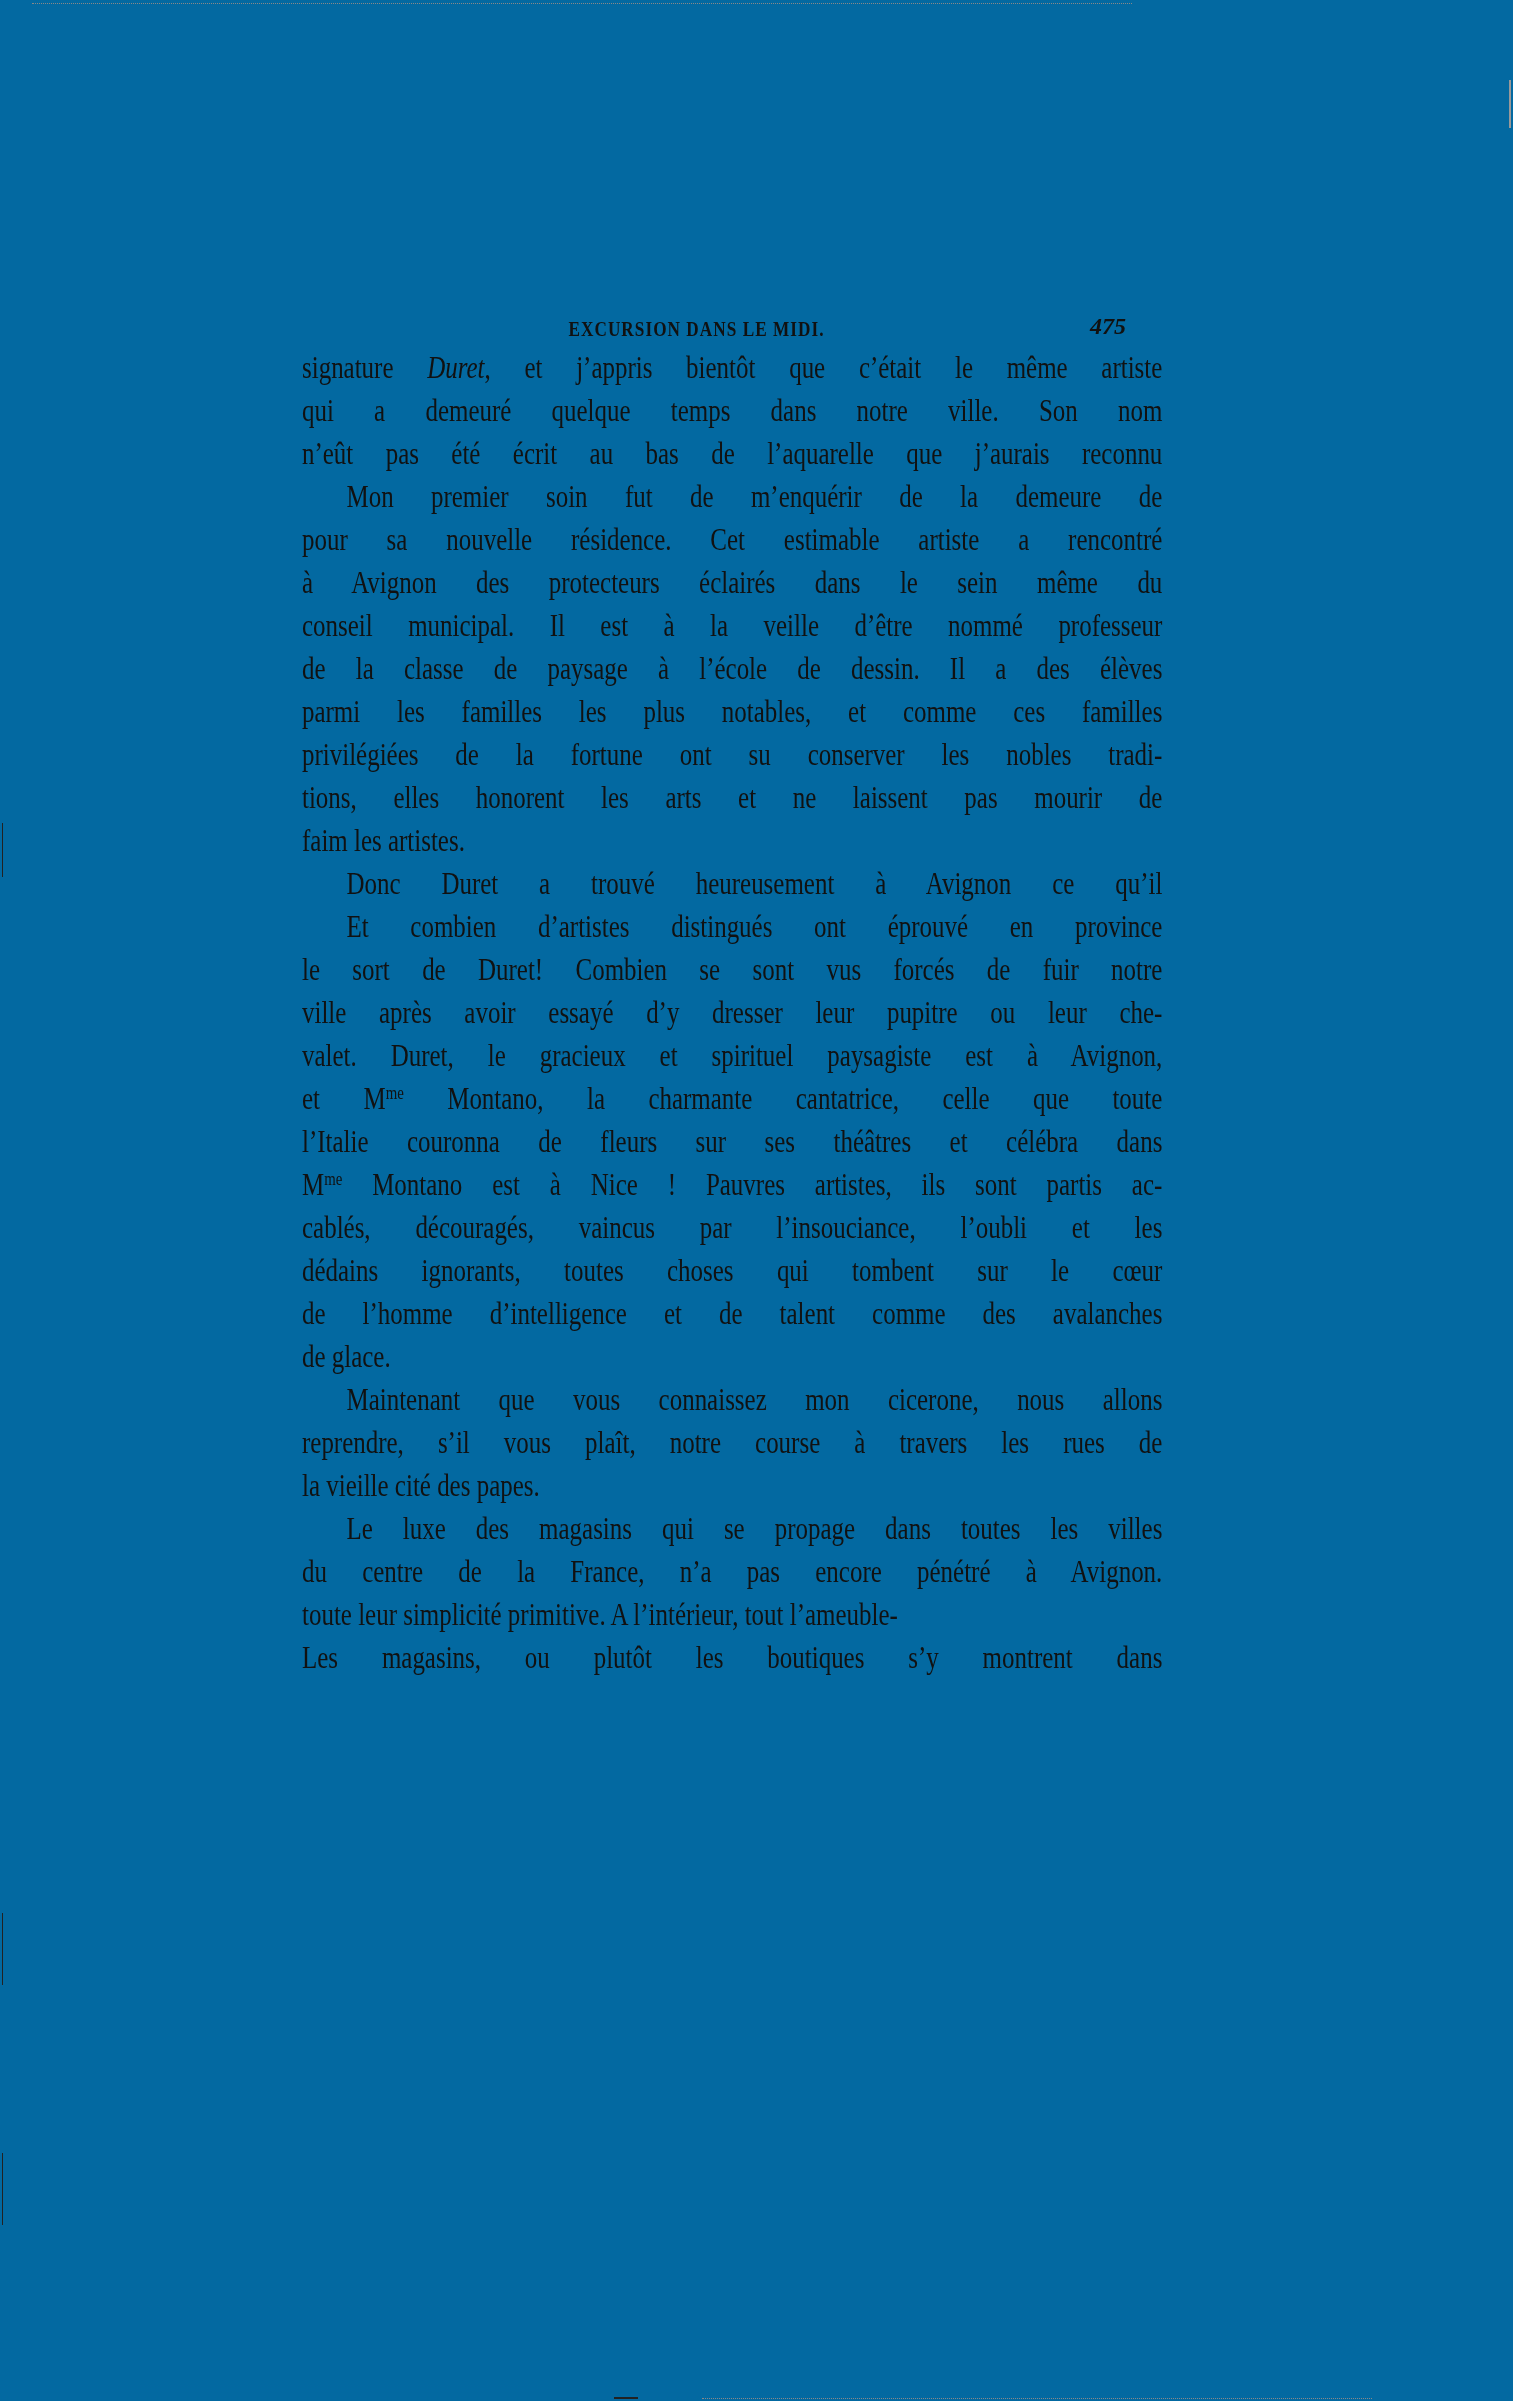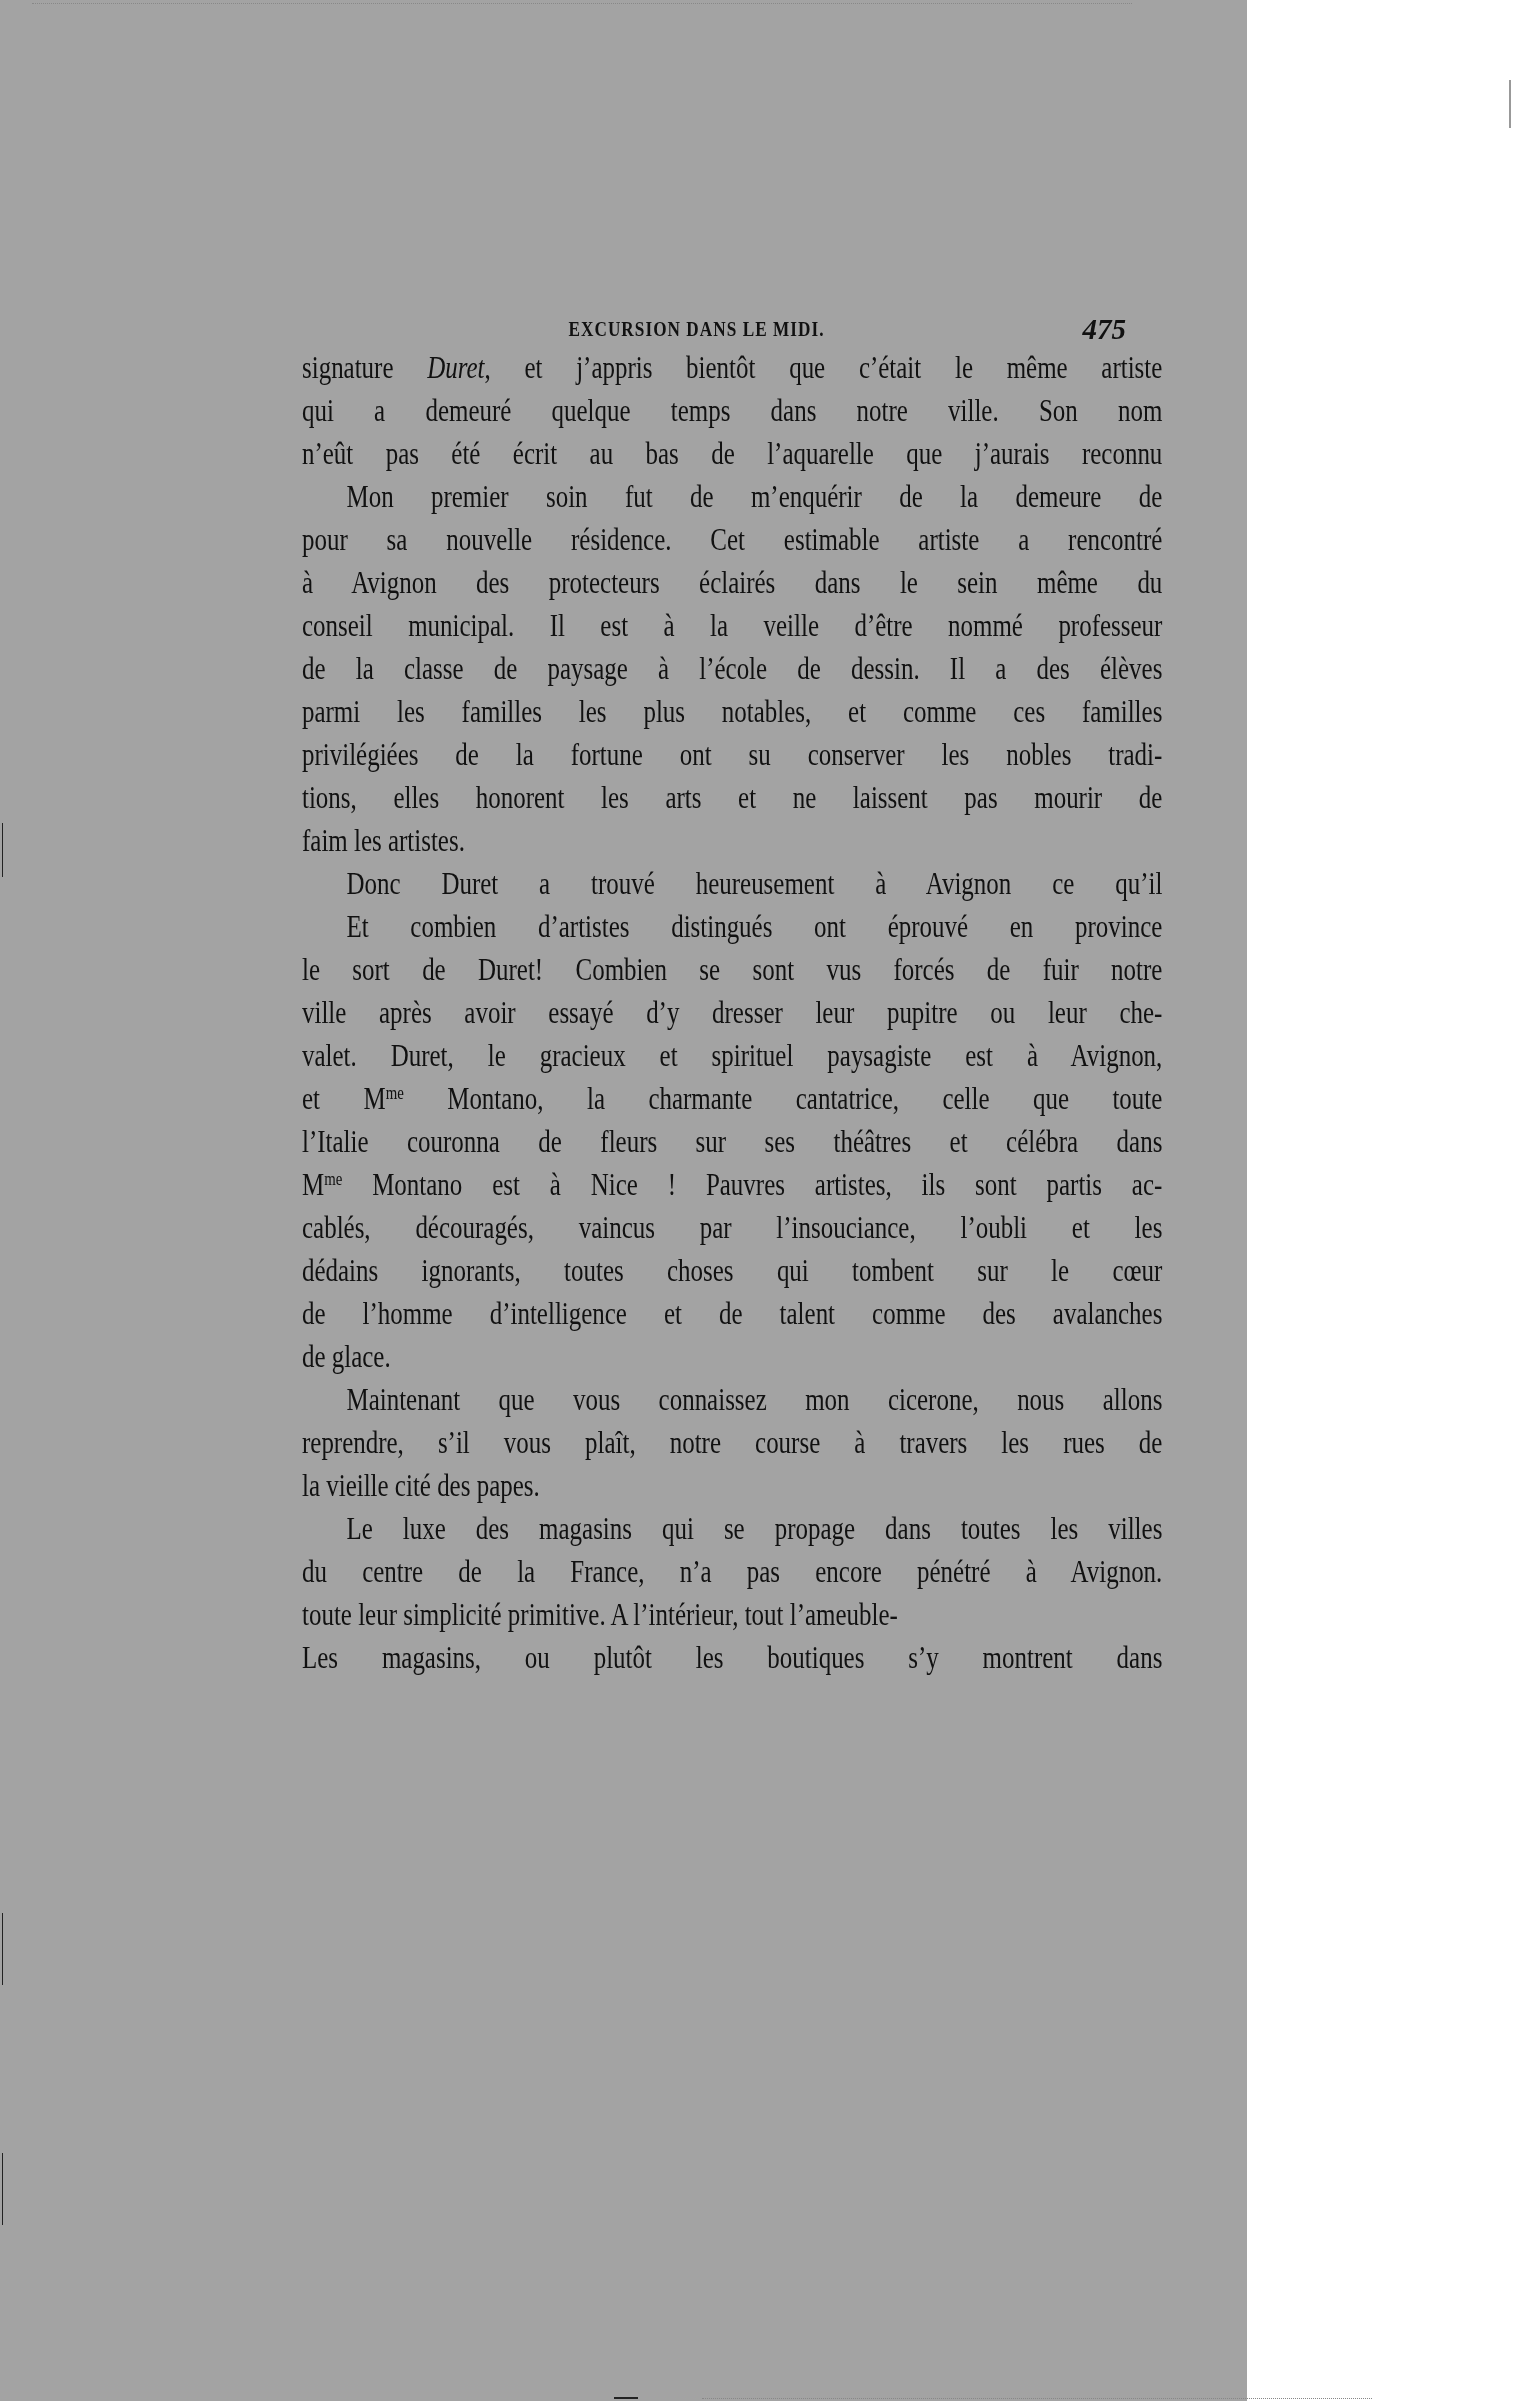--- a/index.html
+++ b/index.html
@@ -1,29 +1,29 @@
 <!DOCTYPE html>
 <html style="font-size:12.8px"><head>
 <meta charset="utf-8">
 <style>
   html, body { margin: 0; padding: 0; background: #ffffff; }
   body { width: 1513px; height: 2401px; position: relative; overflow: hidden; }
-  .page { position: absolute; left: 0; top: 0; width: 1247px; height: 2401px; background: #a3a3a3; }
+  .page { position: absolute; left: 0; top: 0; width: 1513px; height: 2401px; background: #0369a1; }
   .running-head {
     position: absolute; left: 267px; top: 313px; width: 859px; height: 27px;
     font-family: "Liberation Serif", "DejaVu Serif", serif; color: #111;
   }
   .running-title {
     position: absolute; left: 0; right: 0; top: 4.8px; text-align: center;
     font-size: 20px; font-weight: bold; letter-spacing: 1.2px;
     transform: scaleX(0.86); transform-origin: center;
   }
   .page-number {
     position: absolute; right: 0; top: 0;
-    font-size: 29px; font-weight: bold; font-style: italic;
+    font-size: 24px; font-weight: bold; font-style: italic;
   }
   .body-text {
     position: absolute; left: 267px; top: 346px; width: 859px;
     font-family: "Liberation Serif", "DejaVu Serif", serif; color: #111;
   }
   .line {
     height: 43px; line-height: 43px; white-space: nowrap; overflow: visible;
     position: relative;
     margin-left: 35px;
   }

